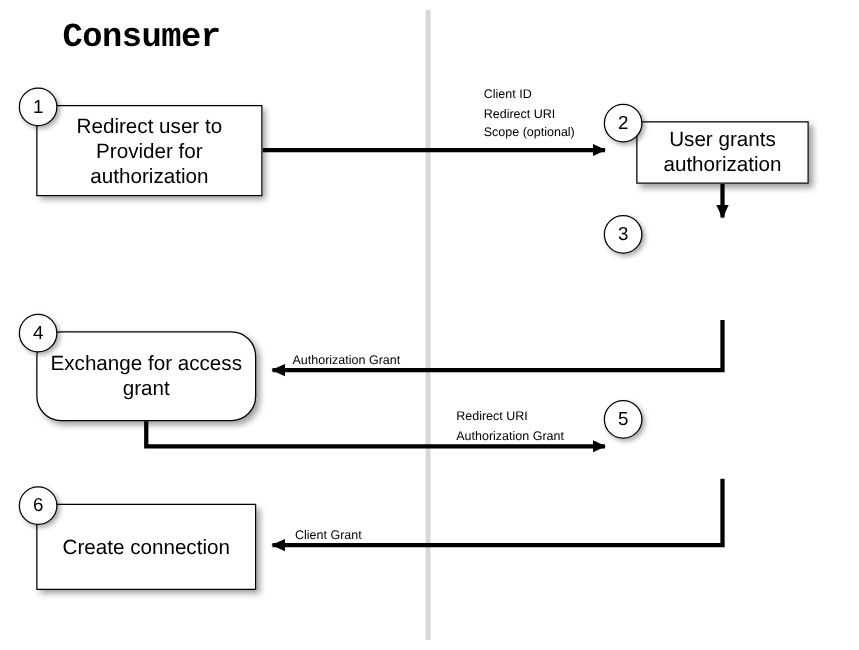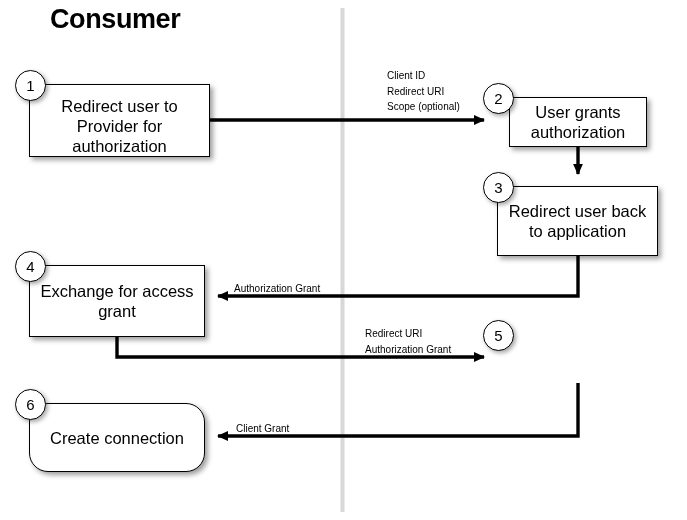--- a/index.html
+++ b/index.html
@@ -101,50 +101,46 @@
 
     <path d="M578,147 L578,174" fill="none" stroke="#000000" stroke-width="3.4" marker-end="url(#arrowD)"></path>
 
     <path d="M578,256 L578,296 L218,296" fill="none" stroke="#000000" stroke-width="3.4" marker-end="url(#arrowL)"></path>
 
     <path d="M117,337 L117,357 L484,357" fill="none" stroke="#000000" stroke-width="3.4" marker-end="url(#arrowR)"></path>
 
     <path d="M578,383 L578,436 L218,436" fill="none" stroke="#000000" stroke-width="3.4" marker-end="url(#arrowL)"></path>
   </svg>
 
-  <div class="lane-title" style="left:50px; top:4px;">Consumer</div>
+  <div class="lane-title" style="left:50px; top:16px;font-family:Liberation Mono, monospace;">Consumer</div>
 
-  <div class="node" style="left:29px; top:84px; width:181px; height:73px;align-items:flex-end;">
+  <div class="node" style="left:29px; top:84px; width:181px; height:73px;">
     <span class="node-label">Redirect user to
 Provider for
 authorization</span>
   </div>
   <div class="badge" style="left:15px; top:70px;">1</div>
 
   <div class="node" style="left:497px; top:97px; width:138px; height:50px;margin-left:12px;">
     <span class="node-label">User grants
 authorization</span>
   </div>
   <div class="badge" style="left:483px; top:83px;">2</div>
 
-  <div class="node" style="left:497px; top:186px; width:161px; height:70px;">
-    <span class="node-label">Redirect user back
-to application</span>
-  </div>
   <div class="badge" style="left:483px; top:172px;">3</div>
 
-  <div class="node" style="left:29px; top:265px; width:176px; height:72px;">
+  <div class="node" style="left:29px; top:265px; width:176px; height:72px;border-radius:20px;">
     <span class="node-label">Exchange for access
 grant</span>
   </div>
   <div class="badge" style="left:15px; top:251px;">4</div>
 
   <div class="badge" style="left:483px; top:320px;">5</div>
 
-  <div class="node" style="left:29px; top:403px; width:176px; height:69px;border-radius:19px;">
+  <div class="node" style="left:29px; top:403px; width:176px; height:69px;">
     <span class="node-label">Create connection</span>
   </div>
   <div class="badge" style="left:15px; top:389px;">6</div>
 
   <div class="edge-label" style="left:387px; top:68px;">Client ID
 Redirect URI
 Scope (optional)</div>
   <div class="edge-label" style="left:234px; top:281px;">Authorization Grant</div>
   <div class="edge-label" style="left:365px; top:326px;">Redirect URI
 Authorization Grant</div>

